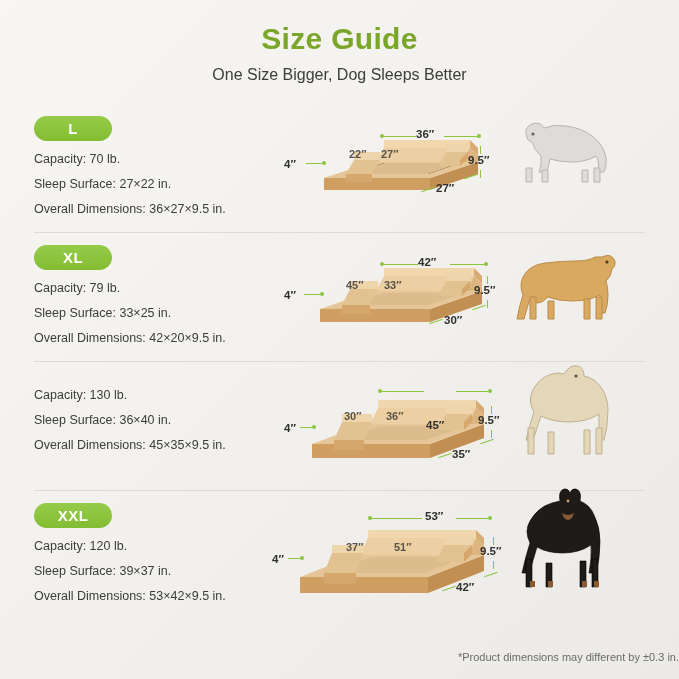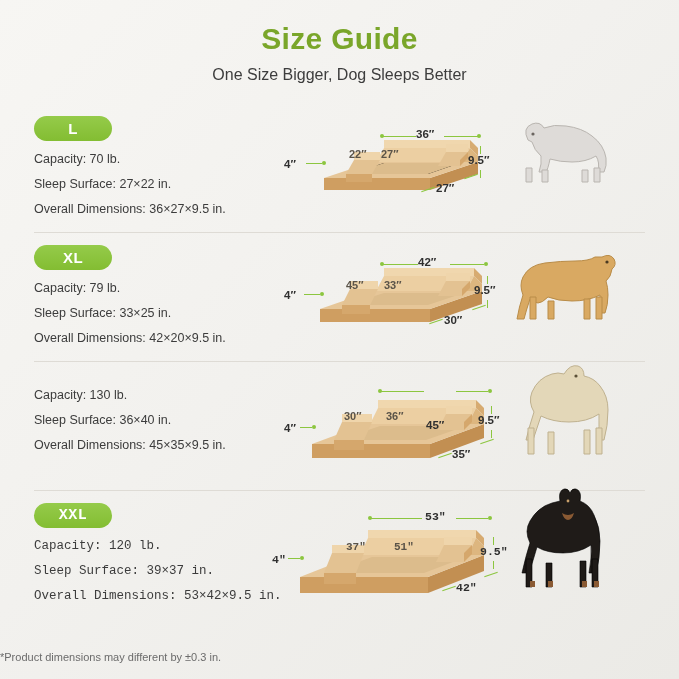--- a/index.html
+++ b/index.html
@@ -42,21 +42,21 @@
     margin-top: 20px;
     padding: 0 34px;
   }
   .row {
     position: relative;
     height: 128px;
     border-bottom: 1px solid #dedbd5;
     display: flex;
     align-items: flex-start;
   }
-  .row.last { border-bottom: none; font-family: Liberation Mono, monospace; }
+  .row.last { border-bottom: none; }
 
   .spec {
     width: 250px;
     padding-top: 12px;
     flex: none;
   }
   .badge {
     display: inline-block;
     background: #8cc63f;
     background: linear-gradient(180deg,#95cb4a 0%, #83bd32 100%);
@@ -115,21 +115,21 @@
     border-radius: 50%;
     background: #8cc63f;
   }
 
   svg { display: block; }
 
   .footnote {
     position: absolute;
     bottom: 16px;
     left: 0; right: 0;
-    text-align: left;
+    text-align: right;
     font-size: 11px;
     color: #6b6b6b;
   }
 </style>
 </head>
 <body>
 
 <div class="page">
 
   <div class="header">

